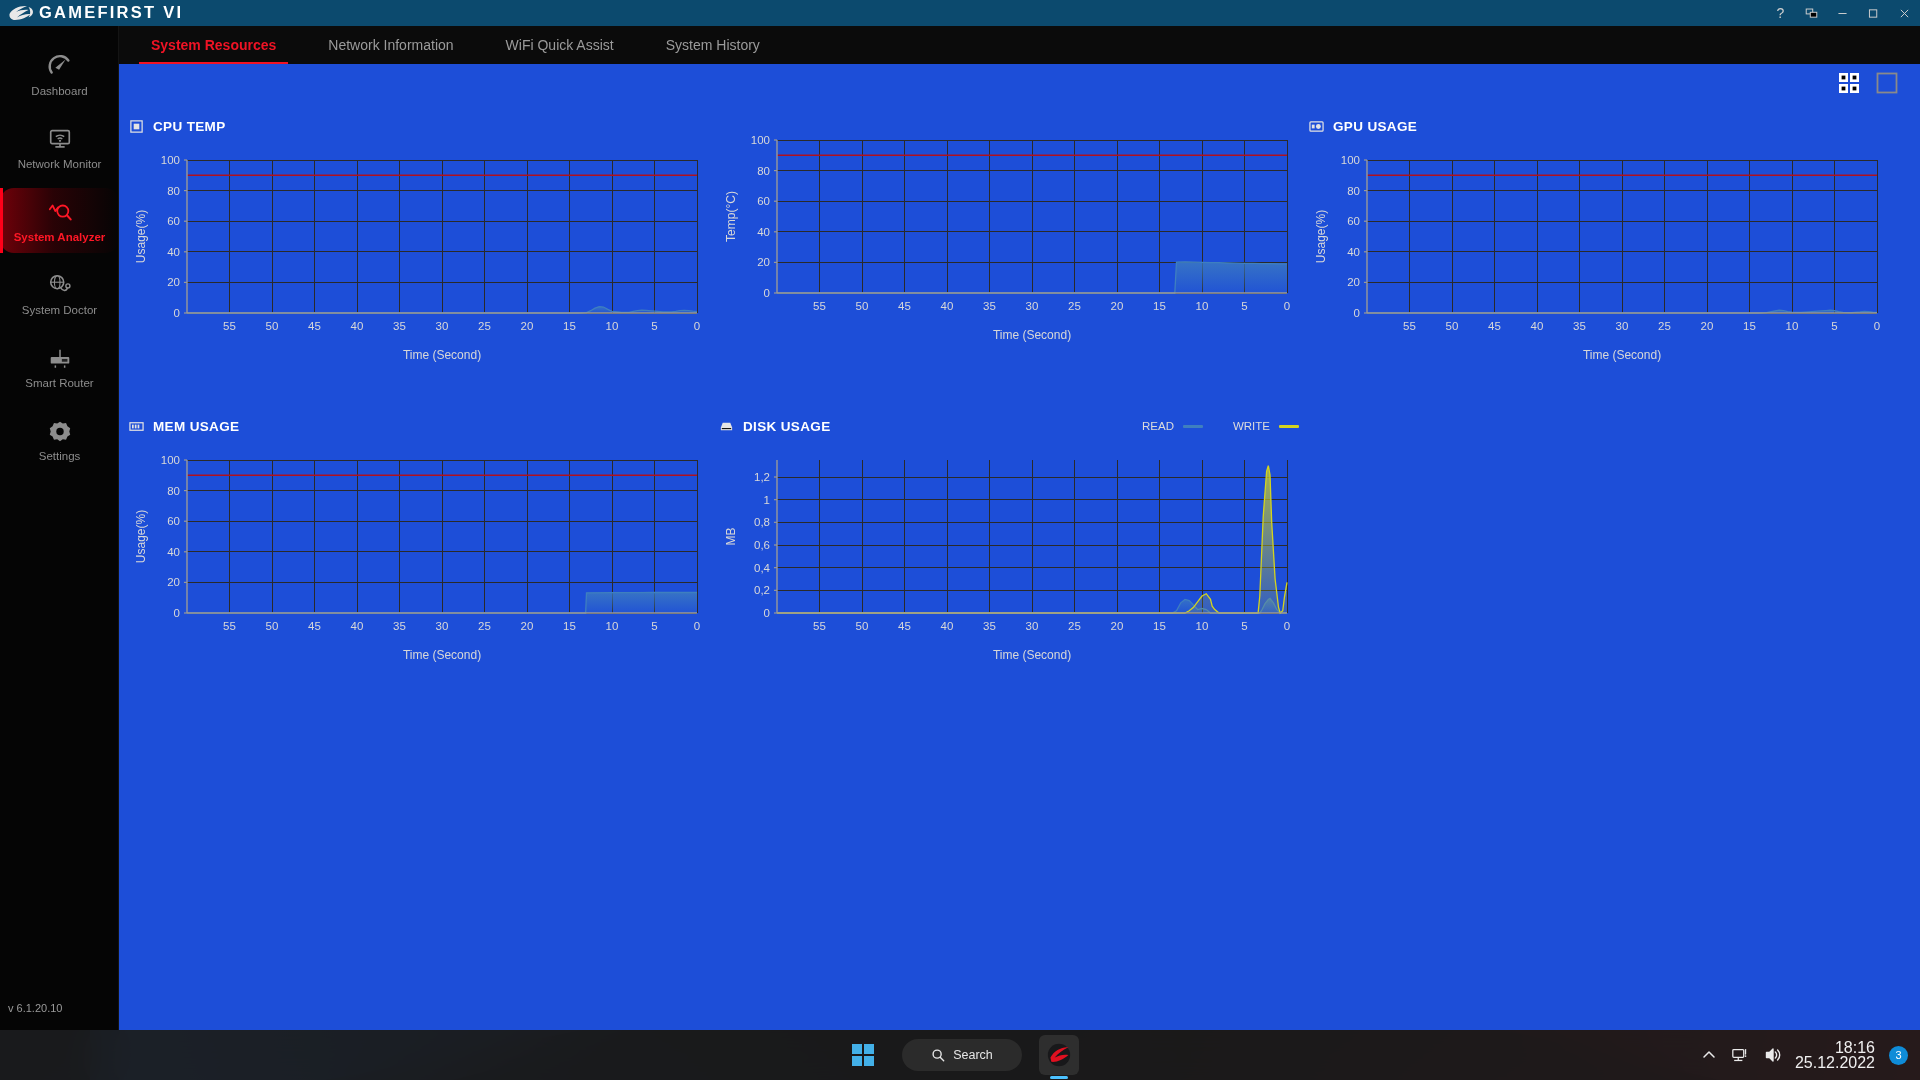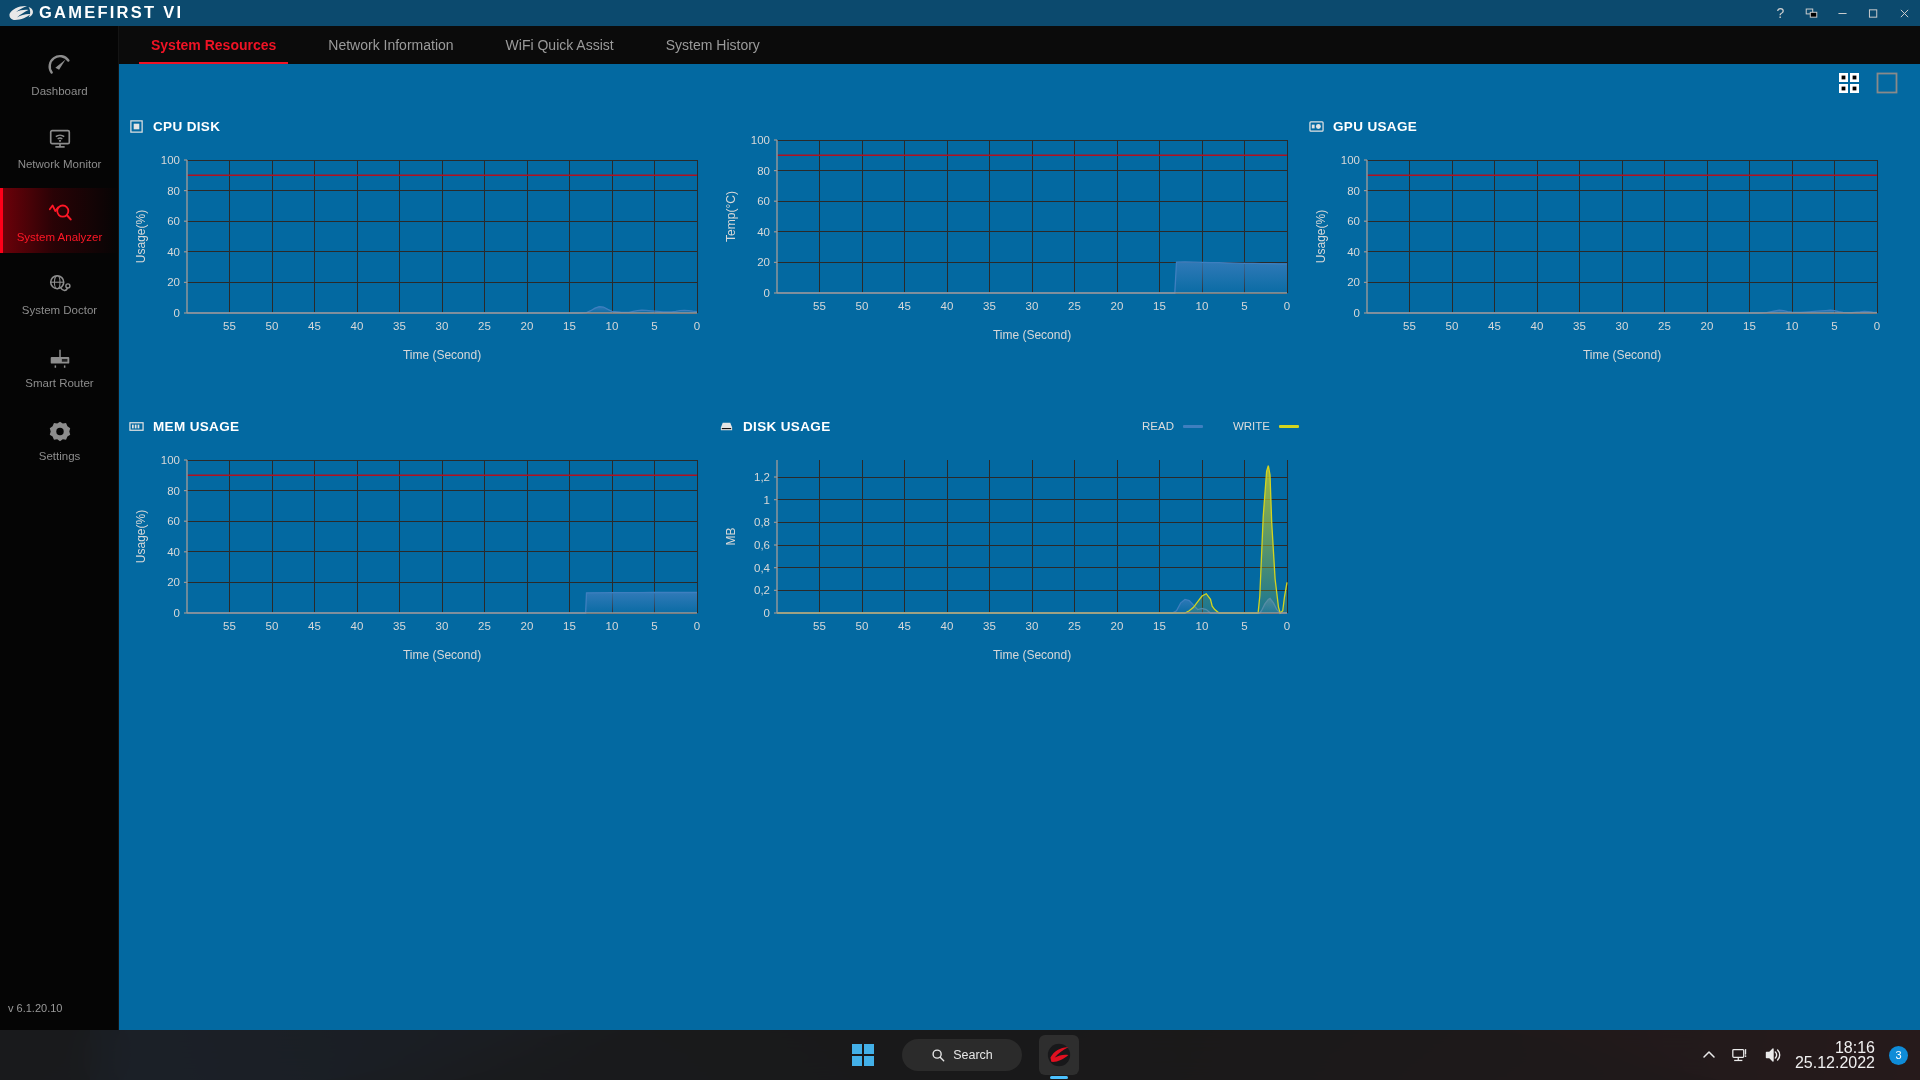--- a/index.html
+++ b/index.html
@@ -102,37 +102,38 @@
     width: 119px; height: 65px;
     display: flex; flex-direction: column; align-items: center; justify-content: center;
     gap: 6px;
     color: #8d8d8d; font-size: 11.5px;
     cursor: default;
   }
   .nav-item .nav-icon { width: 26px; height: 26px; display: block; }
   .nav-item.active {
     color: #ff1726;
     background: linear-gradient(90deg, rgba(130,0,10,0.85) 0%, rgba(70,0,6,0.55) 45%, rgba(12,0,2,0.05) 100%);
-    font-weight: 400;
+    font-weight: 700;
+    border-radius: 14px;
   }
   .nav-item.active::before {
     content: ""; position: absolute; left: 0; top: 0; width: 3px; height: 100%;
     background: #ff0019;
   }
   #nav-list { padding-top: 16px; display: flex; flex-direction: column; gap: 8px; }
   #version {
     position: absolute; left: 8px; bottom: 16px;
     color: #9a9a9a; font-size: 11px;
   }
 
   
   #content {
     position: absolute; left: 119px; top: 26px;
     width: 1801px; height: 1004px;
-    background: #0369a1;
+    background: #1d4ed8;
   }
   #tabbar {
     position: absolute; left: 0; top: 0; width: 100%; height: 38px;
     background: #0b0b0b;
     display: flex; align-items: flex-end;
   }
   .tab {
     position: relative;
     height: 38px; padding: 0 26px;
     display: flex; align-items: center; justify-content: center;
@@ -374,21 +375,21 @@
     </div>
 
     <div id="charts">
 
       <div class="panel" style="left:10px; top:0; width:590px;">
         <div class="panel-head">
           <svg class="phi" viewBox="0 0 16 16">
             <rect x="2" y="2" width="12" height="12" fill="none" stroke="#e4e4e4" stroke-width="1.3"></rect>
             <rect x="5" y="5" width="6" height="6" fill="#e4e4e4"></rect>
           </svg>
-          <span class="panel-title">CPU DISK</span>
+          <span class="panel-title">CPU TEMP</span>
         </div>
         <div class="plot">
           <svg id="svg-cpu-usage" width="580" height="215" viewBox="0 0 580 215">
               <line x1="100.5" y1="10" x2="100.5" y2="163" stroke="#2a2a2a" stroke-width="1" shape-rendering="crispEdges"></line>
               <line x1="143" y1="10" x2="143" y2="163" stroke="#2a2a2a" stroke-width="1" shape-rendering="crispEdges"></line>
               <line x1="185.5" y1="10" x2="185.5" y2="163" stroke="#2a2a2a" stroke-width="1" shape-rendering="crispEdges"></line>
               <line x1="228" y1="10" x2="228" y2="163" stroke="#2a2a2a" stroke-width="1" shape-rendering="crispEdges"></line>
               <line x1="270.5" y1="10" x2="270.5" y2="163" stroke="#2a2a2a" stroke-width="1" shape-rendering="crispEdges"></line>
               <line x1="313" y1="10" x2="313" y2="163" stroke="#2a2a2a" stroke-width="1" shape-rendering="crispEdges"></line>
               <line x1="355.5" y1="10" x2="355.5" y2="163" stroke="#2a2a2a" stroke-width="1" shape-rendering="crispEdges"></line>

